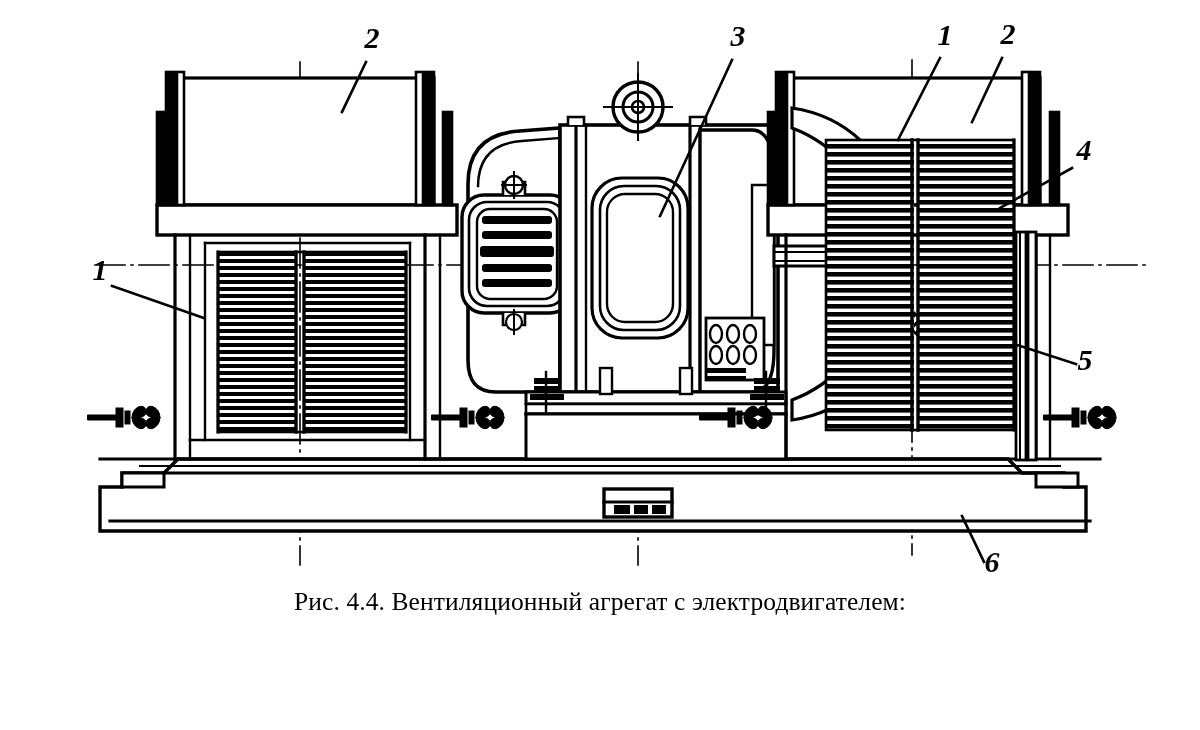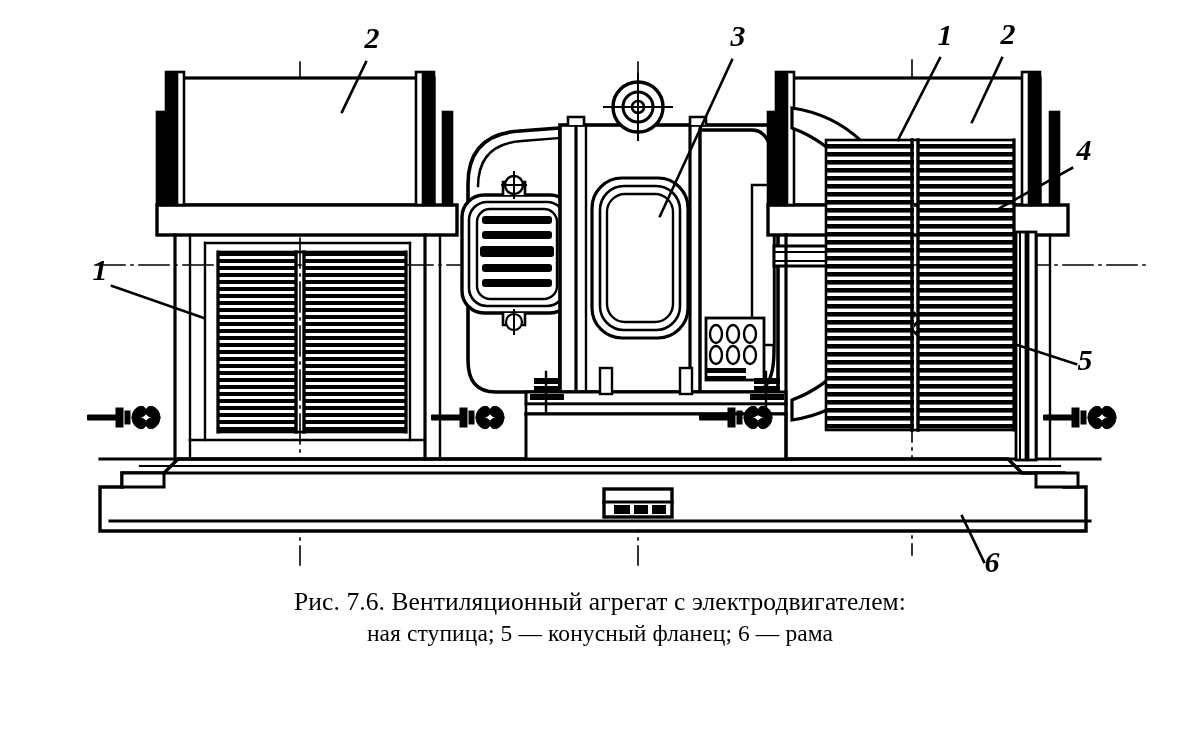--- a/index.html
+++ b/index.html
@@ -287,17 +287,16 @@
         <text id="co-3" x="1008" y="44">2</text>
         <text id="co-4" x="1084" y="160">4</text>
         <text id="co-5" x="100" y="280">1</text>
         <text id="co-6" x="1085" y="370">5</text>
         <text id="co-7" x="992" y="572">6</text>
       </g>
     </svg>
   </div>
 
   <div class="caption-wrap">
-    <div class="cap-title">Рис. 7.6. Вентиляционный агрегат с электродвигателем:</div>
-    <div class="cap-legend" style="padding-top:0">ная ступица; 5 — конусный фланец; 6 — рама</div>
+    <div class="cap-title">Рис. 4.4. Вентиляционный агрегат с электродвигателем:</div>
   </div>
 
 </div>
 
 </body></html>

